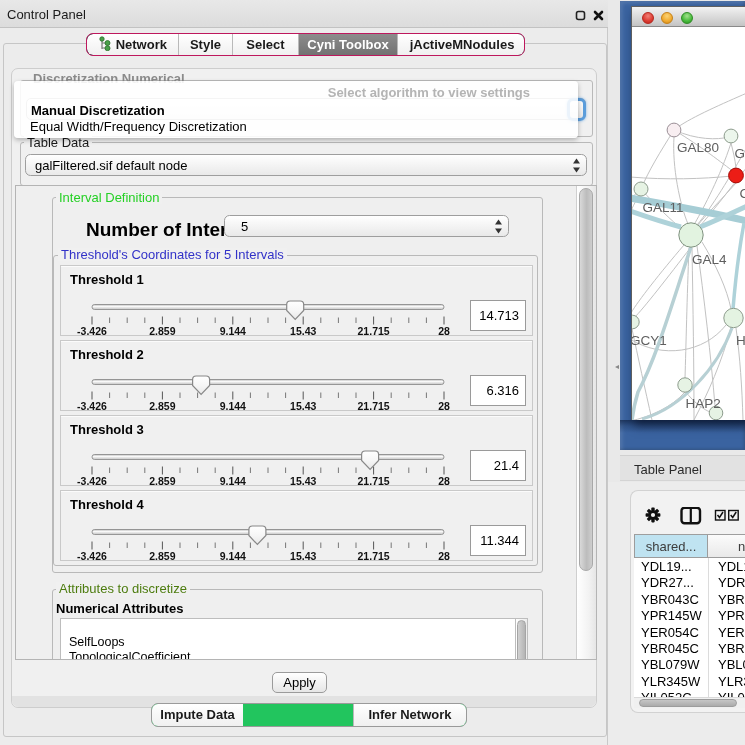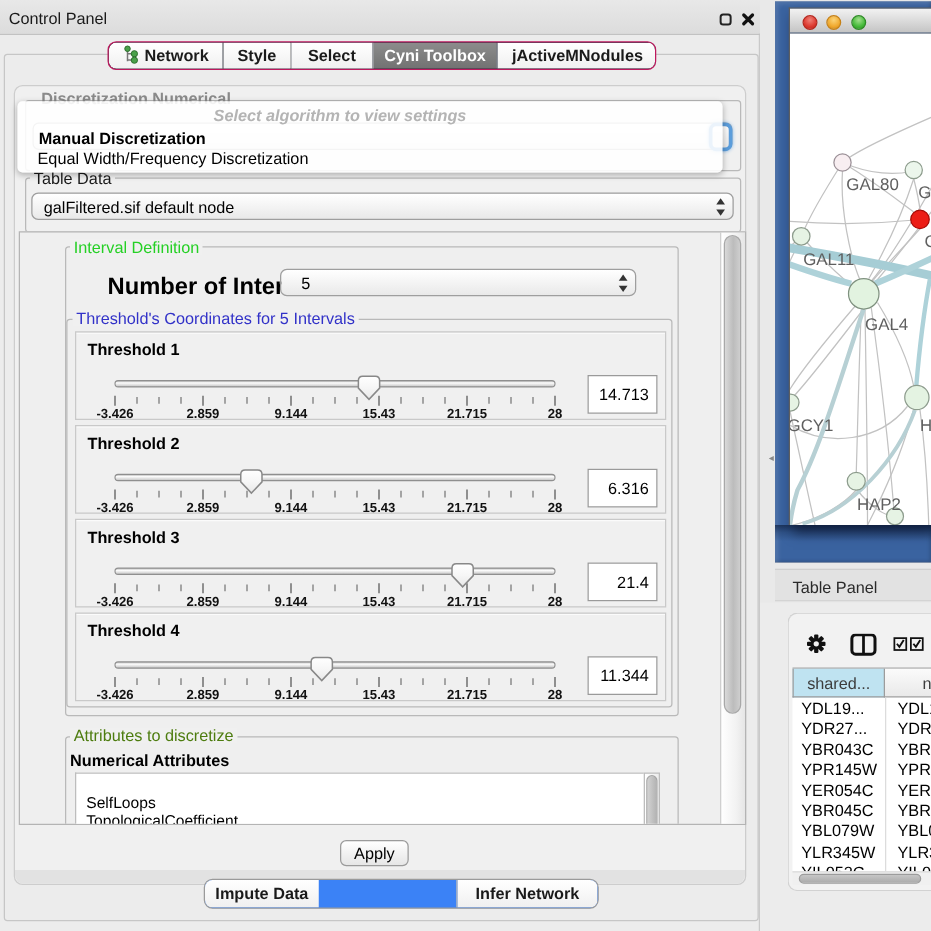--- a/index.html
+++ b/index.html
@@ -223,27 +223,27 @@
 <div class="abs" style="left:40px;top:415px;font-size:13px;font-weight:bold;color:#000;">Numerical Attributes</div>
 <div class="abs" style="left:44px;top:432px;width:455px;height:60px;background:#fff;border:1px solid #bdbdbd;border-right:none;">
 <div style="padding:16px 0 0 8px;font-size:12.5px;line-height:15.3px;color:#000;">SelfLoops<br>TopologicalCoefficient<br>BetweennessCentrality<br></div>
 </div>
 <div class="abs" style="left:499px;top:432px;width:13px;height:60px;background:linear-gradient(90deg,#fff,#ececec);border:1px solid #bdbdbd;"></div>
 <div class="abs" style="left:501px;top:434px;width:9px;height:58px;background:linear-gradient(90deg,#d2d2d2,#b4b4b4);border:1px solid #a5a5a5;border-radius:4.5px;"></div>
 <div class="abs" style="left:560px;top:0;width:21px;height:482px;background:linear-gradient(90deg,#ffffff,#f2f2f2 60%,#e4e4e4);border-left:1px solid #cfcfcf;"></div>
 <div class="abs" style="left:563px;top:2px;width:14px;height:383px;background:linear-gradient(90deg,#d9d9d9,#bcbcbc 55%,#cecece);border:1px solid #a8a8a8;border-radius:7px;"></div>
 </div>
 <div class="abs" style="left:272px;top:672px;width:55px;height:21px;border:1px solid #9b9b9b;border-radius:5px;background:linear-gradient(#ffffff,#e6e6e6);text-align:center;line-height:20px;font-size:13px;color:#000;">Apply</div>
-<div class="abs" style="left:151px;top:703px;width:316px;height:24px;border:1px solid #9a9a9a;border-radius:7px;overflow:hidden;background:#3b82f6;margin-left:12px;">
+<div class="abs" style="left:151px;top:703px;width:316px;height:24px;border:1px solid #9a9a9a;border-radius:7px;overflow:hidden;background:#22c55e;">
 <div class="abs" style="left:0px;top:0;width:91px;height:22px;background:linear-gradient(#ffffff,#f0f0f0);text-align:center;line-height:22px;font-size:13px;font-weight:bold;color:#1a1a1a;">Impute Data</div>
 <div class="abs" style="left:201px;top:0;width:113px;height:22px;background:linear-gradient(#ffffff,#f0f0f0);border-left:1px solid #b9b9b9;text-align:center;line-height:22px;font-size:13px;font-weight:bold;color:#1a1a1a;">Infer Network</div>
 </div>
 </div>
 <div class="abs" style="left:14px;top:81px;width:564px;height:57px;background:rgba(255,255,255,0.88);border-radius:4px;box-shadow:0 2px 5px rgba(0,0,0,0.28);z-index:50;">
-<div class="abs" style="left:0;top:4px;width:516px;text-align:center;font-size:13px;font-weight:bold;color:#b4b4b4;font-style:italic;">Select algorithm to view settings</div>
+<div class="abs" style="left:0;top:4px;width:516px;text-align:right;font-size:13px;font-weight:bold;color:#b4b4b4;">Select algorithm to view settings</div>
 <div class="abs" style="left:17px;top:21.5px;font-size:13px;font-weight:bold;color:#000;">Manual Discretization</div>
 <div class="abs" style="left:16px;top:37.5px;font-size:13px;color:#000;">Equal Width/Frequency Discretization</div>
 </div>
 <div class="abs" style="left:615px;top:362px;width:5px;height:9px;font-size:8px;color:#888;">◂</div>
 <div class="abs" style="left:620px;top:1px;width:125px;height:449px;background:#3a63a0;box-shadow:inset 2px 2px 4px rgba(255,255,255,0.15), inset -1px -1px 3px rgba(0,0,0,0.2);"></div>
 <div class="abs" style="left:631px;top:6px;width:114px;height:414px;border:1px solid #5f5f5f;border-right:none;box-shadow:3px 6px 9px rgba(10,20,45,0.65);">
 <div class="abs" style="left:0;top:0;width:113px;height:20px;background:linear-gradient(#f2f2f2,#c4c4c4);border-bottom:1px solid #8a8a8a;">
 <div class="abs" style="left:9.5px;top:4.5px;width:12px;height:12px;border-radius:6px;background:radial-gradient(circle at 50% 30%, #f08077, #dc3a30 60%, #b5271e);border:0.5px solid #b5271e;"></div>
 <div class="abs" style="left:29px;top:4.5px;width:12px;height:12px;border-radius:6px;background:radial-gradient(circle at 50% 30%, #fbd376, #f0a92e 60%, #c68117);border:0.5px solid #c68117;"></div>
 <div class="abs" style="left:48.5px;top:4.5px;width:12px;height:12px;border-radius:6px;background:radial-gradient(circle at 50% 30%, #a4e08e, #45ba3a 60%, #2e8b25);border:0.5px solid #2e8b25;"></div>

